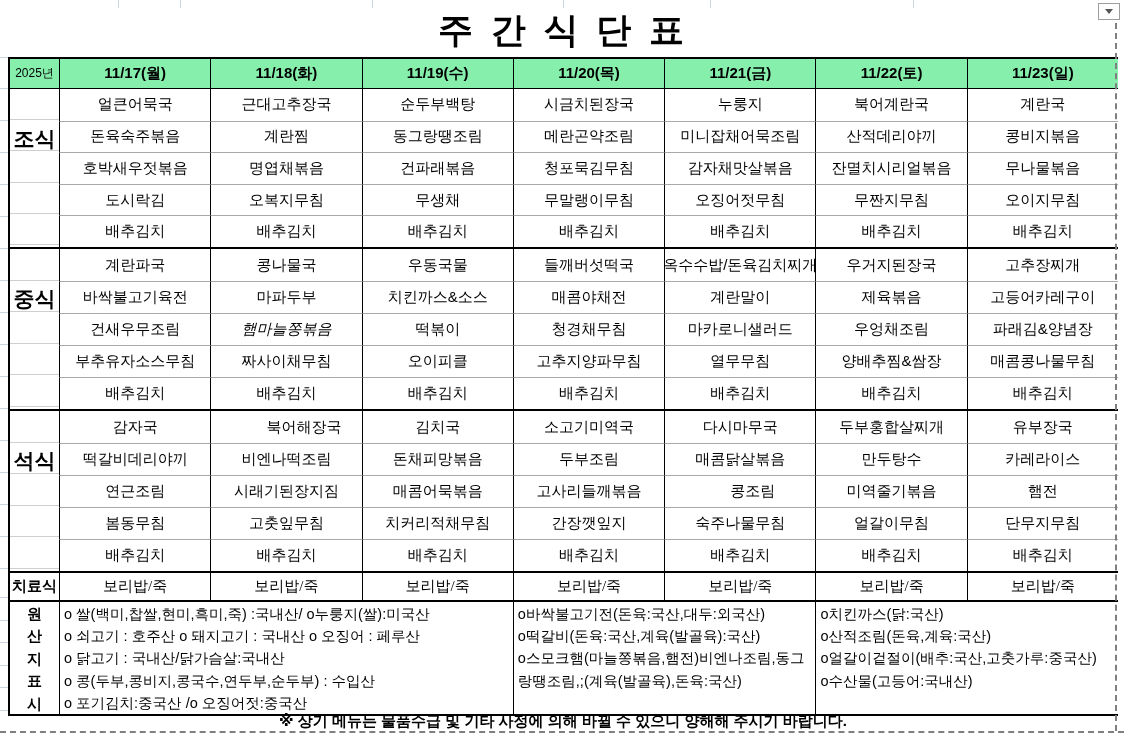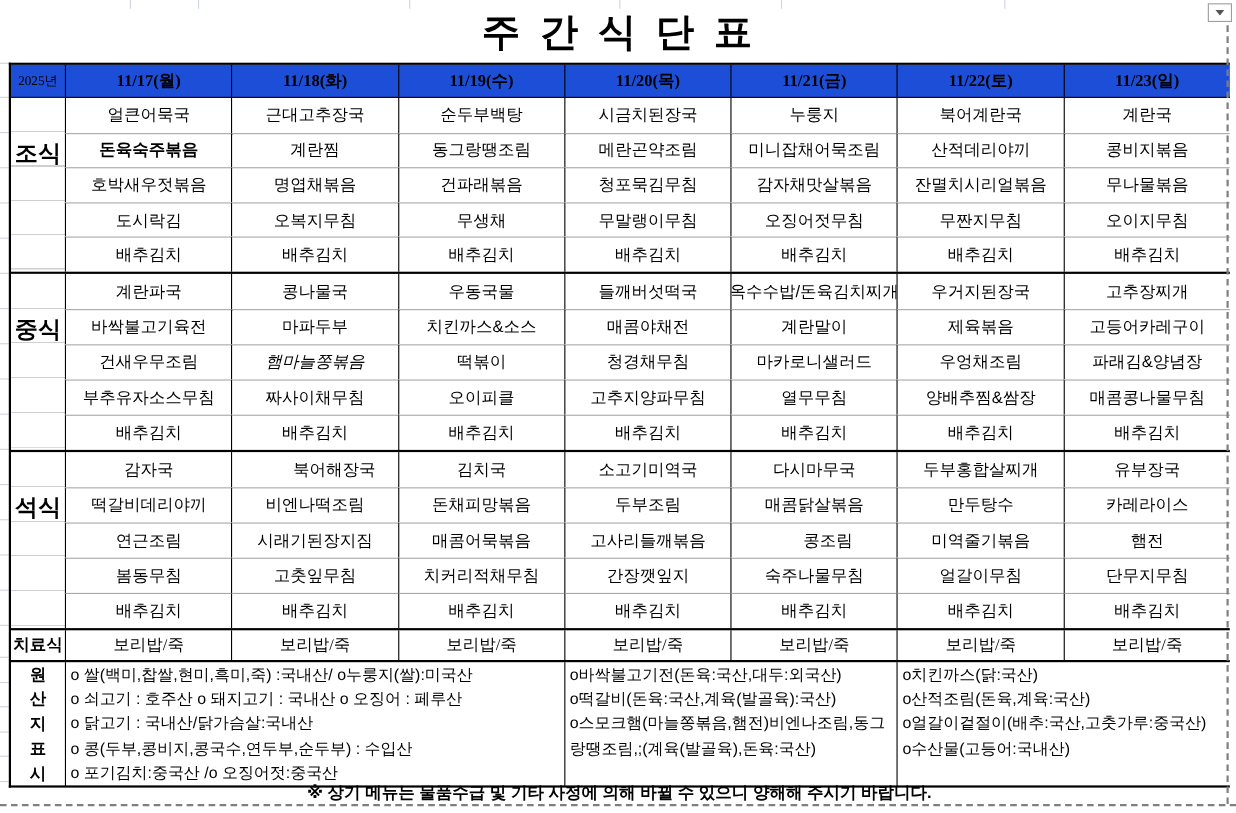--- a/index.html
+++ b/index.html
@@ -18,21 +18,21 @@
               text-align:center;font-size:35px;font-weight:700;letter-spacing:4px;}
   .dropdown-btn{position:absolute;top:3px;left:1098px;width:22px;height:17px;background:#fefefe;
                 border:1px solid #9d9d9d;display:flex;align-items:center;justify-content:center;cursor:pointer;box-sizing:border-box;}
   .tri{width:0;height:0;border-left:4px solid transparent;border-right:4px solid transparent;border-top:5px solid #555;}
 
   .tbl{position:absolute;top:57px;left:8px;width:1110px;box-sizing:border-box;
        border:2px solid #000;border-right:none;background:#fff;}
   .grid8{display:grid;grid-template-columns:49px repeat(7,1fr);box-sizing:border-box;}
   .cell{display:flex;align-items:center;justify-content:center;box-sizing:border-box;overflow:hidden;white-space:nowrap;}
 
-  .header-row{height:30px;background:#1d4ed8;border-bottom:1px solid #000;font-family:Liberation Serif, serif;}
+  .header-row{height:30px;background:#86efac;border-bottom:1px solid #000;}
   .year-cell{font-size:12px;}
   .day-cell{border-left:1px solid #000;font-weight:700;font-size:15px;}
 
   .section{grid-template-rows:repeat(5,1fr);height:158px;position:relative;}
   .section.bt{border-top:2px solid #000;height:162px;}
   .label-cell{grid-row:1/6;grid-column:1;display:flex;justify-content:center;align-items:flex-start;
               padding-top:36px;font-weight:700;font-size:21px;
               background-image:repeating-linear-gradient(to bottom,transparent 0 calc(20% - 1px),#cfcfcf calc(20% - 1px) 20%);
               background-size:100% calc(100% - 2px);background-repeat:no-repeat;}
   .menu-cell{border-left:1px solid #000;font-size:15px;}
@@ -79,21 +79,21 @@
     <div>
         <div class="grid8 section">
           <div class="label-cell">조식</div>
           <div class="cell menu-cell" style="grid-area: 1 / 2;">얼큰어묵국</div>
           <div class="cell menu-cell" style="grid-area: 1 / 3;">근대고추장국</div>
           <div class="cell menu-cell" style="grid-area: 1 / 4;">순두부백탕</div>
           <div class="cell menu-cell" style="grid-area: 1 / 5;">시금치된장국</div>
           <div class="cell menu-cell" style="grid-area: 1 / 6;">누룽지</div>
           <div class="cell menu-cell" style="grid-area: 1 / 7;">북어계란국</div>
           <div class="cell menu-cell" style="grid-area: 1 / 8;">계란국</div>
-          <div class="cell menu-cell rt" style="grid-area: 2 / 2; font-weight: bold;">돈육숙주볶음</div>
+          <div class="cell menu-cell rt" style="grid-area: 2 / 2;">돈육숙주볶음</div>
           <div class="cell menu-cell rt" style="grid-area: 2 / 3;">계란찜</div>
           <div class="cell menu-cell rt" style="grid-area: 2 / 4;">동그랑땡조림</div>
           <div class="cell menu-cell rt" style="grid-area: 2 / 5;">메란곤약조림</div>
           <div class="cell menu-cell rt" style="grid-area: 2 / 6;">미니잡채어묵조림</div>
           <div class="cell menu-cell rt" style="grid-area: 2 / 7;">산적데리야끼</div>
           <div class="cell menu-cell rt" style="grid-area: 2 / 8;">콩비지볶음</div>
           <div class="cell menu-cell rt" style="grid-area: 3 / 2;">호박새우젓볶음</div>
           <div class="cell menu-cell rt" style="grid-area: 3 / 3;">명엽채볶음</div>
           <div class="cell menu-cell rt" style="grid-area: 3 / 4;">건파래볶음</div>
           <div class="cell menu-cell rt" style="grid-area: 3 / 5;">청포묵김무침</div>

